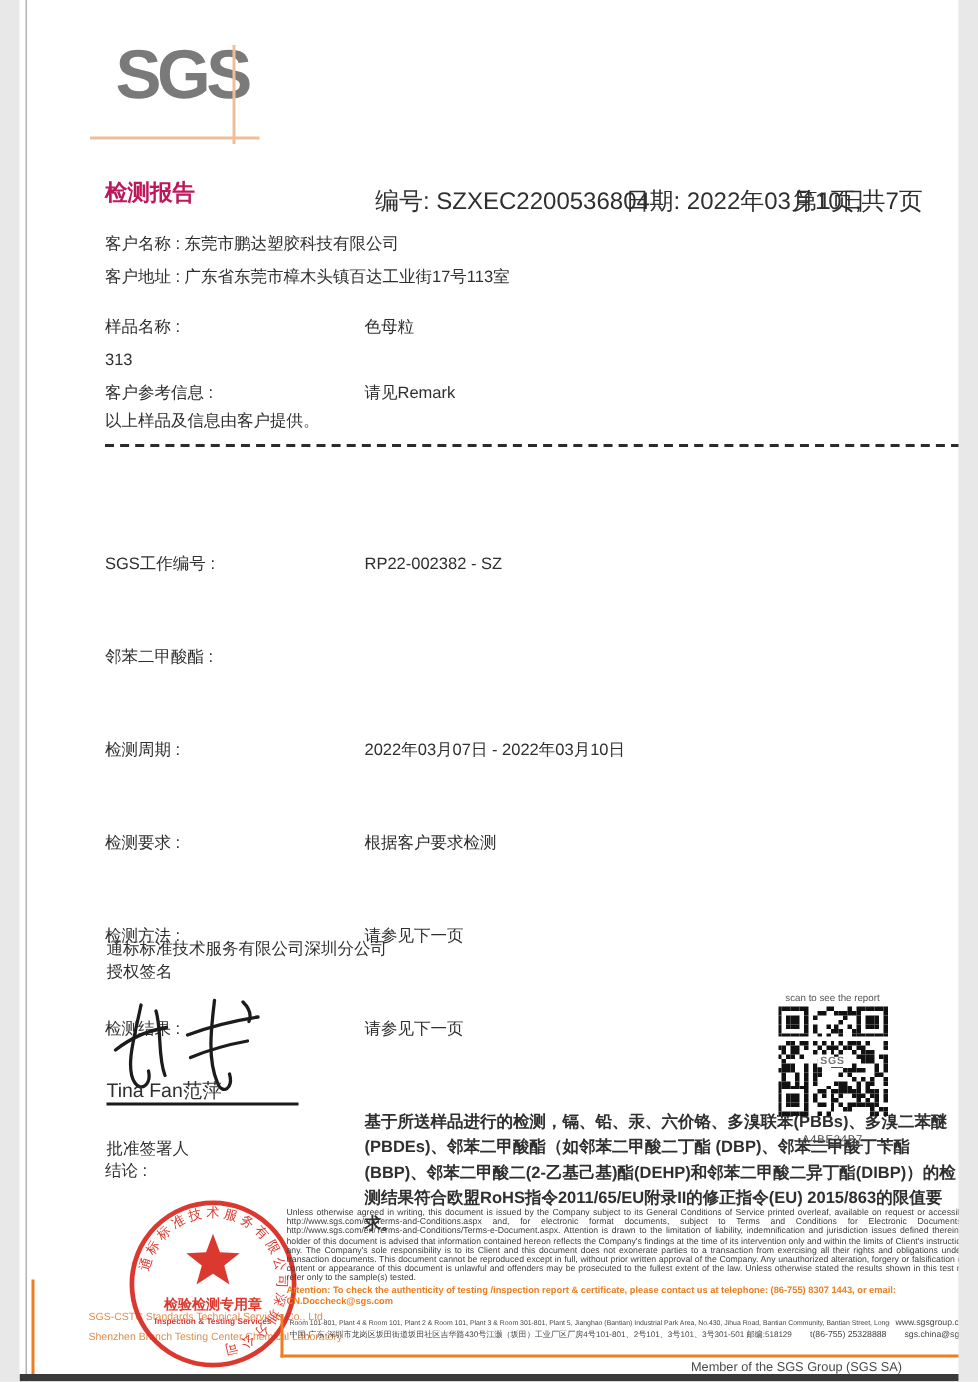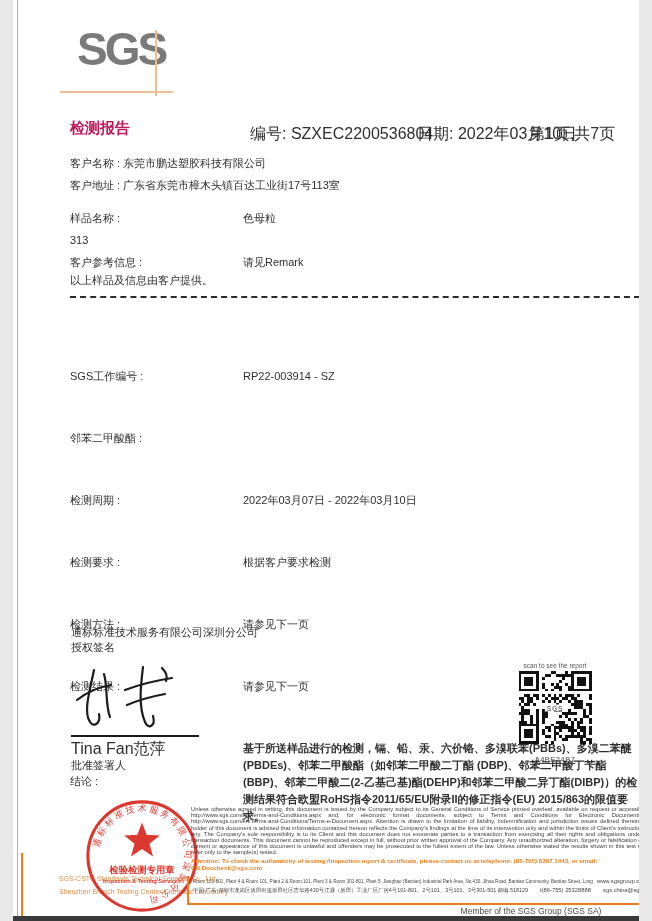--- a/index.html
+++ b/index.html
@@ -40,21 +40,21 @@
   .work-rows .row { line-height:21px;margin-top:41px; }
   .work-rows .lbl { width:173px; }
   .work-rows .val { width:399px; }
   .concl .val { line-height:17px; padding-top:2px;font-weight:bold; }
 
   
   .sig-company { left:58px; top:625px; font-size:11px; }
   .sig-auth    { left:58px; top:640px; font-size:11px; }
   .sig-svg     { left:56px; top:660px; }
   .sig-line    { left:58px; top:735px; width:128px; height:2px; background:#1a1a1a; }
-  .sig-name    { left:58px; top:739px; font-size:16px; }
+  .sig-name    { left:58px; top:718px; font-size:13px; }
   .sig-title   { left:58px; top:758px; font-size:11px; }
 
   
   .qr-block { left:498px; top:662px; width:88px; text-align:center; }
   .qr-caption { font-size:6.5px; color:#555; margin-bottom:2px; }
   .qr-box { position:relative; width:73px; height:73px; margin:0 auto;
             display:grid; grid-template-columns:repeat(25,1fr);
             grid-template-rows:repeat(25,1fr); background:#fff; }
   .qr-box .c1 { background:#111; }
   .qr-center { position:absolute; left:50%; top:50%; transform:translate(-50%,-50%);
@@ -123,21 +123,21 @@
       <span class="val">请见Remark</span>
     </div>
   </div>
   <div class="abs provide-note">以上样品及信息由客户提供。</div>
 
   <div class="abs dashline"></div>
 
   <div class="abs work-rows">
     <div class="row">
       <span class="lbl">SGS工作编号 :</span>
-      <span class="val">RP22-003914 - SZ</span>
+      <span class="val">RP22-002382 - SZ</span>
     </div>
     <div class="row">
       <span class="lbl">邻苯二甲酸酯 :</span>
     </div>
     <div class="row">
       <span class="lbl">检测周期 :</span>
       <span class="val">2022年03月07日 - 2022年03月10日</span>
     </div>
     <div class="row">
       <span class="lbl">检测要求 :</span>

